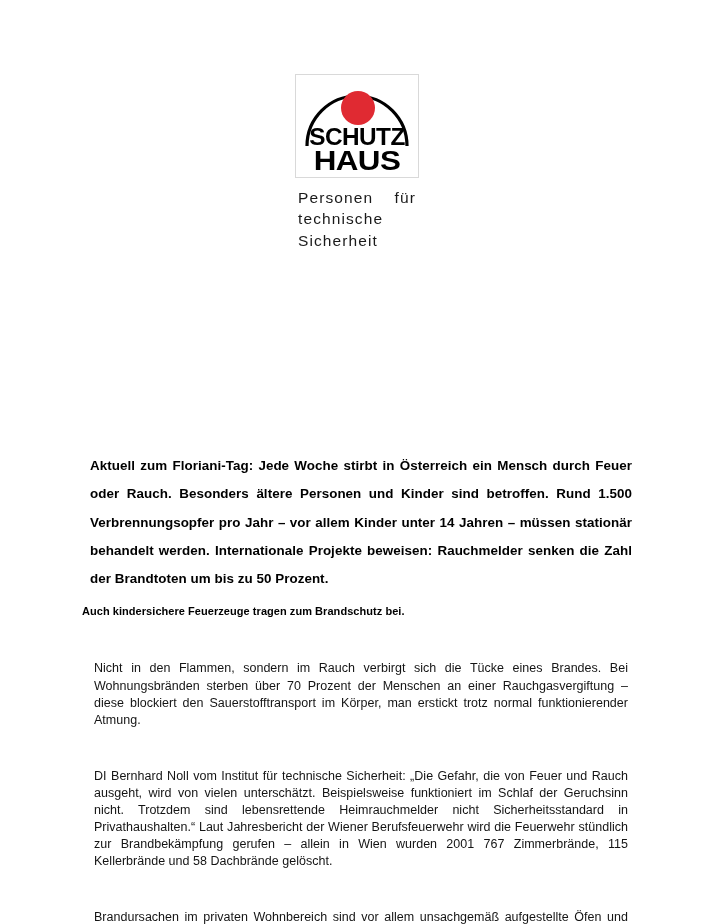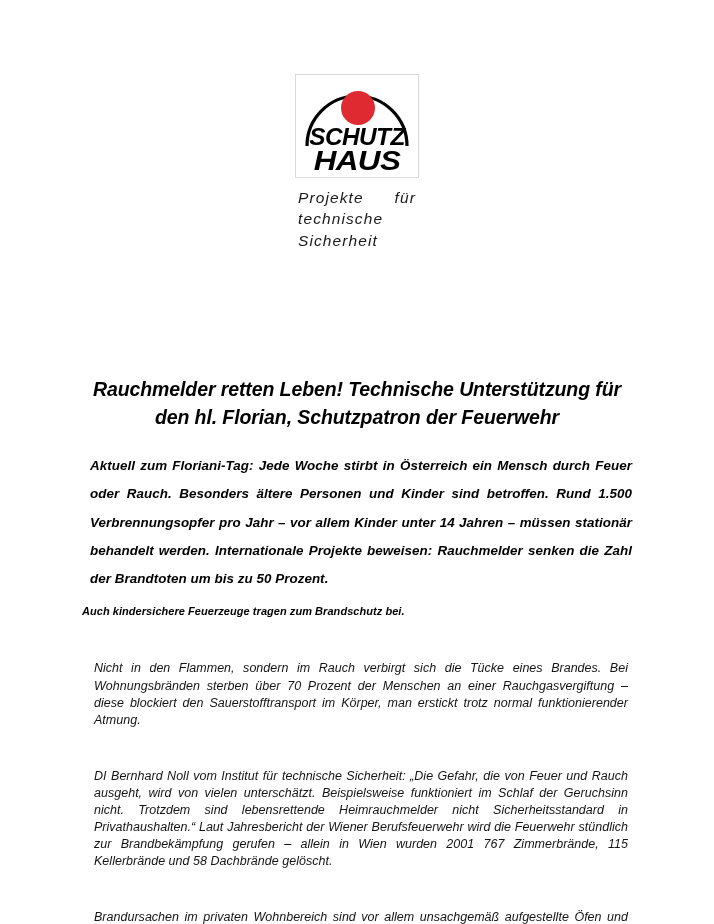--- a/index.html
+++ b/index.html
@@ -13,21 +13,20 @@
     font-family: "Liberation Sans", sans-serif;
     color: #000000;
     overflow: hidden;
   }
   .page {
     position: relative;
     width: 714px;
     height: 924px;
     background: #ffffff;
     box-sizing: border-box;
-    font-style: italic;
   }
 
   
   .logo-block {
     position: absolute;
     left: 295px;
     top: 74px;
     width: 130px;
   }
   .logo-mark {
@@ -172,31 +171,27 @@
   <div class="logo-block">
     <div class="logo-mark">
       <svg class="logo-arc" viewBox="0 0 104 104">
         <path d="M 2 62 A 50 50 0 0 1 102 62" fill="none" stroke="#000000" stroke-width="3.2" stroke-linecap="butt"></path>
       </svg>
       <div class="logo-dot"></div>
       <div class="logo-word logo-word-schutz">SCHUTZ</div>
       <div class="logo-word logo-word-haus">HAUS</div>
     </div>
     <div class="logo-sub">
-      <span class="ln ln-1">Projekte für</span>
+      <span class="ln ln-1">Personen für</span>
       <span class="ln">technische</span>
       <span class="ln">Sicherheit</span>
     </div>
   </div>
 
 
-  <h1 class="headline">
-    <span>Rauchmelder retten Leben! Technische Unterstützung</span>
-    <span>für den hl. Florian, Schutzpatron der Feuerwehr</span>
-  </h1>
 
   <div class="column">
     <p class="lead">Aktuell zum Floriani-Tag: Jede Woche stirbt in Österreich ein Mensch durch Feuer oder Rauch. Besonders ältere Personen und Kinder sind betroffen. Rund 1.500 Verbrennungsopfer pro Jahr – vor allem Kinder unter 14 Jahren – müssen stationär behandelt werden. Internationale Projekte beweisen: Rauchmelder senken die Zahl der Brandtoten um bis zu 50 Prozent.</p>
     <p class="lead-tail">Auch kindersichere Feuerzeuge tragen zum Brandschutz bei.</p>
     <div class="gap-lead"></div>
     <p class="body-p">Nicht in den Flammen, sondern im Rauch verbirgt sich die Tücke eines Brandes. Bei Wohnungsbränden sterben über 70 Prozent der Menschen an einer Rauchgasvergiftung – diese blockiert den Sauerstofftransport im Körper, man erstickt trotz normal funktionierender Atmung.</p>
     <div class="gap-p"></div>
     <p class="body-p">DI Bernhard Noll vom Institut für technische Sicherheit: „Die Gefahr, die von Feuer und Rauch ausgeht, wird von vielen unterschätzt. Beispielsweise funktioniert im Schlaf der Geruchsinn nicht. Trotzdem sind lebensrettende Heimrauchmelder nicht Sicherheitsstandard in Privathaushalten.“ Laut Jahresbericht der Wiener Berufsfeuerwehr wird die Feuerwehr stündlich zur Brandbekämpfung gerufen – allein in Wien wurden 2001 767 Zimmerbrände, 115 Kellerbrände und 58 Dachbrände gelöscht.</p>
     <div class="gap-p"></div>
     <p class="body-p">Brandursachen im privaten Wohnbereich sind vor allem unsachgemäß aufgestellte Öfen und Herde, Zigarettenreste und Aschenbecher, überhitztes Fett, alle Atmung von elektrischen Wärmegeräten sowie Fernseher, Monitore und Videorekorder, die in Schränken verbaut oder</p>

